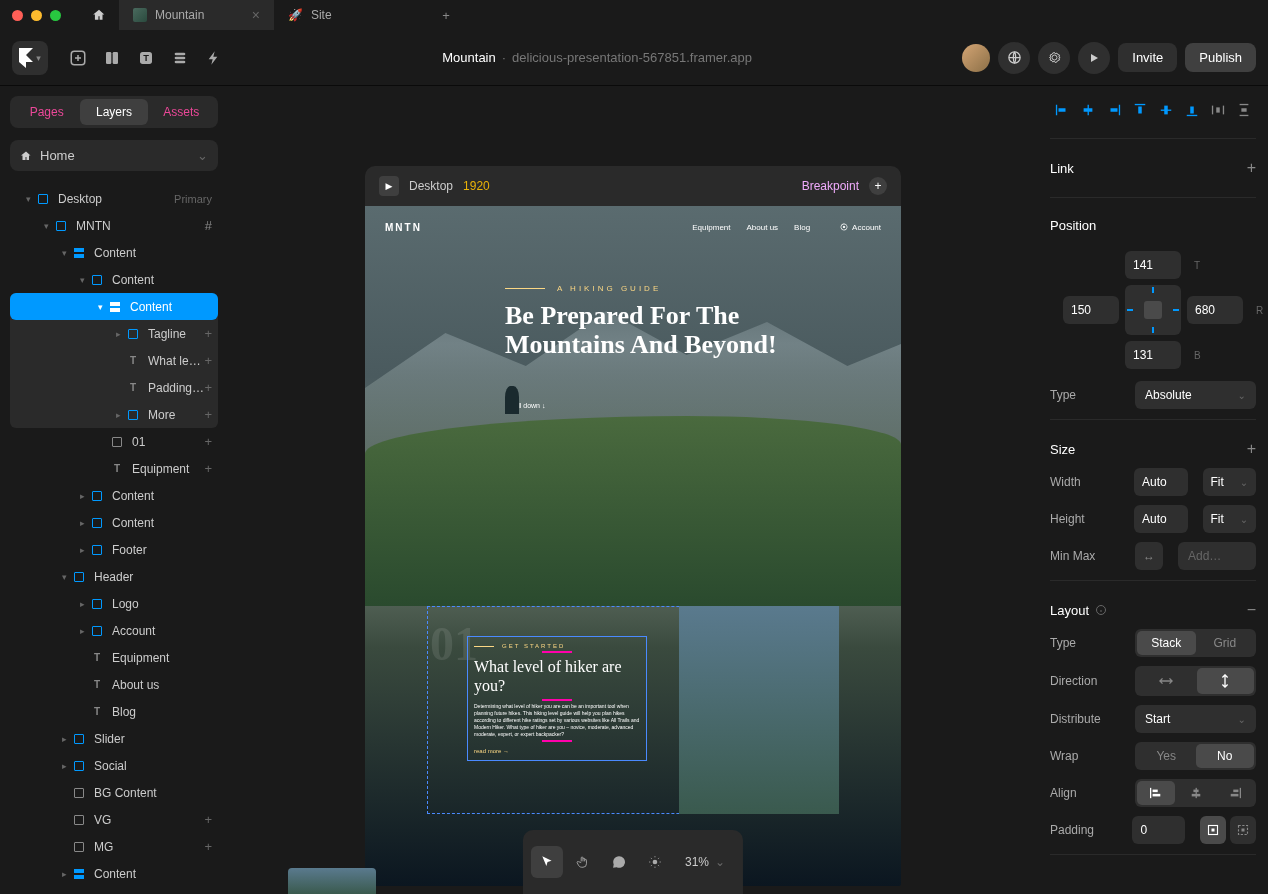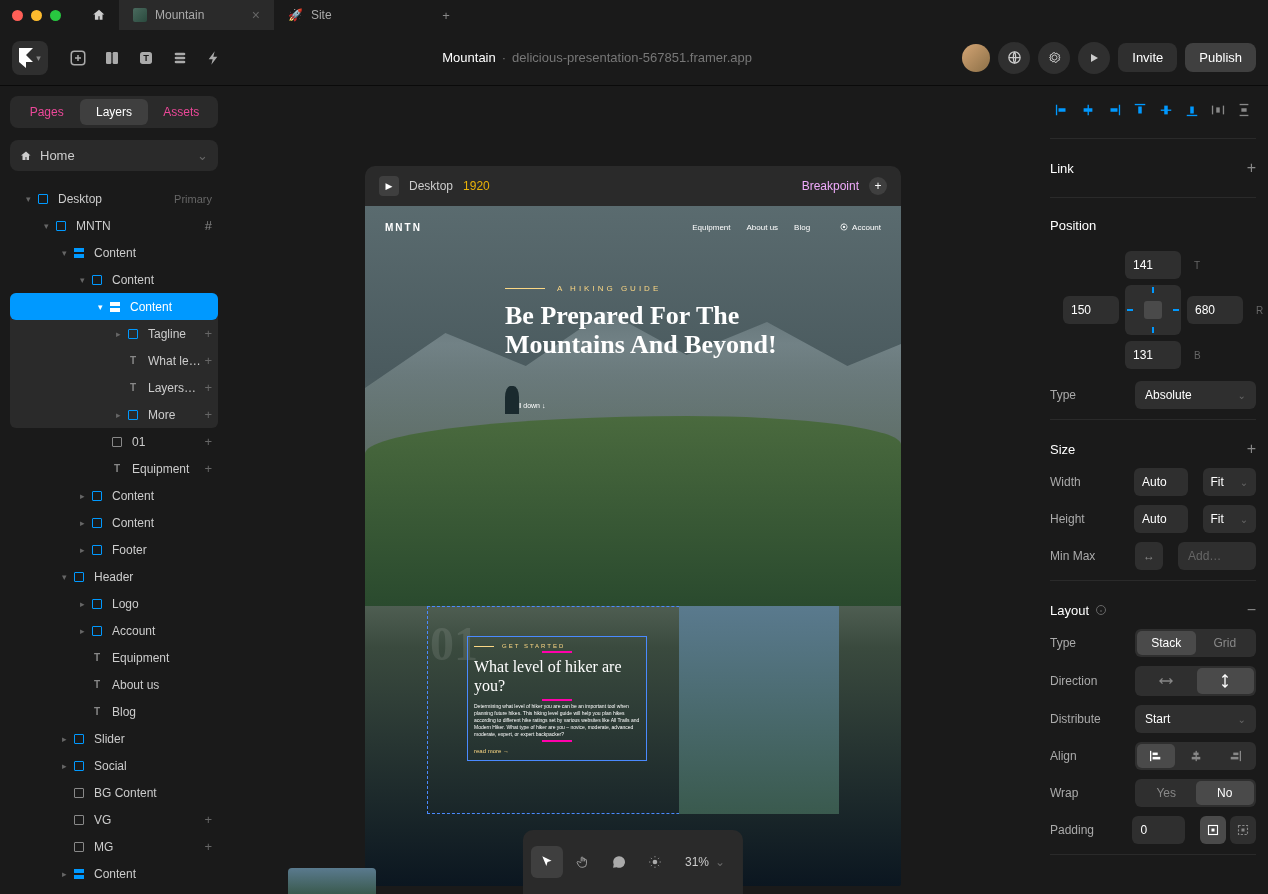--- a/index.html
+++ b/index.html
@@ -308,21 +308,21 @@
             <span class="ltext">Tagline</span>
             <span class="plus">+</span>
           </div>
         <div class="layer-row" style="padding-left:116px">
             <span class="licon text-icon">T</span>
             <span class="ltext">What le…</span>
             <span class="plus">+</span>
           </div>
         <div class="layer-row" style="padding-left:116px">
             <span class="licon text-icon">T</span>
-            <span class="ltext">Layers…</span>
+            <span class="ltext">Padding…</span>
             <span class="plus">+</span>
           </div>
         <div class="layer-row" style="padding-left:106px">
             <span class="caret">▸</span>
             <span class="licon">
               <span class="frame-icon"></span>
             </span>
             <span class="ltext">More</span>
             <span class="plus">+</span>
           </div>
@@ -678,20 +678,27 @@
       </div>
     </div>
     <div class="prop-row">
       <span class="prop-label">Distribute</span>
       <div class="prop-select">
           <span>Start</span>
           <span class="chev">⌄</span>
         </div>
     </div>
     <div class="prop-row">
+      <span class="prop-label">Wrap</span>
+      <div class="toggle-group">
+        <div class="toggle-btn">Yes</div>
+        <div class="toggle-btn active">No</div>
+      </div>
+    </div>
+    <div class="prop-row">
       <span class="prop-label">Align</span>
       <div class="align-group">
         <div class="dir-btn active">
             <svg width="14" height="12" viewBox="0 0 16 14">
               <rect x="1" y="1" width="1.5" height="12" fill="#fff"></rect>
               <rect x="4" y="3" width="6" height="3" fill="#fff"></rect>
               <rect x="4" y="8" width="9" height="3" fill="#fff"></rect>
             </svg>
           </div>
         <div class="dir-btn">
@@ -704,27 +711,20 @@
         <div class="dir-btn">
             <svg width="14" height="12" viewBox="0 0 16 14">
               <rect x="13.5" y="1" width="1.5" height="12" fill="#888"></rect>
               <rect x="6" y="3" width="6" height="3" fill="#888"></rect>
               <rect x="3" y="8" width="9" height="3" fill="#888"></rect>
             </svg>
           </div>
       </div>
     </div>
     <div class="prop-row">
-      <span class="prop-label">Wrap</span>
-      <div class="toggle-group">
-        <div class="toggle-btn">Yes</div>
-        <div class="toggle-btn active">No</div>
-      </div>
-    </div>
-    <div class="prop-row">
       <span class="prop-label">Padding</span>
       <div class="prop-small">
           <span>0</span>
         </div>
       <div class="padding-icons">
         <div class="pad-icon active">
             <svg width="12" height="12" viewBox="0 0 16 16">
               <rect x="2" y="2" width="12" height="12" fill="none" stroke="#fff" stroke-width="1.5"></rect>
               <rect x="6" y="6" width="4" height="4" fill="#fff"></rect>
             </svg>

